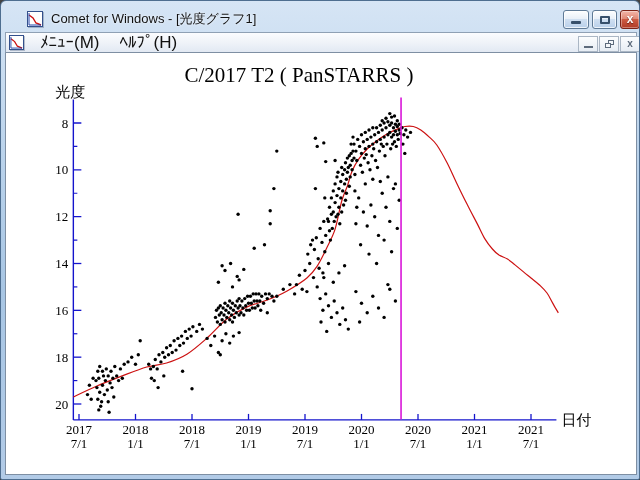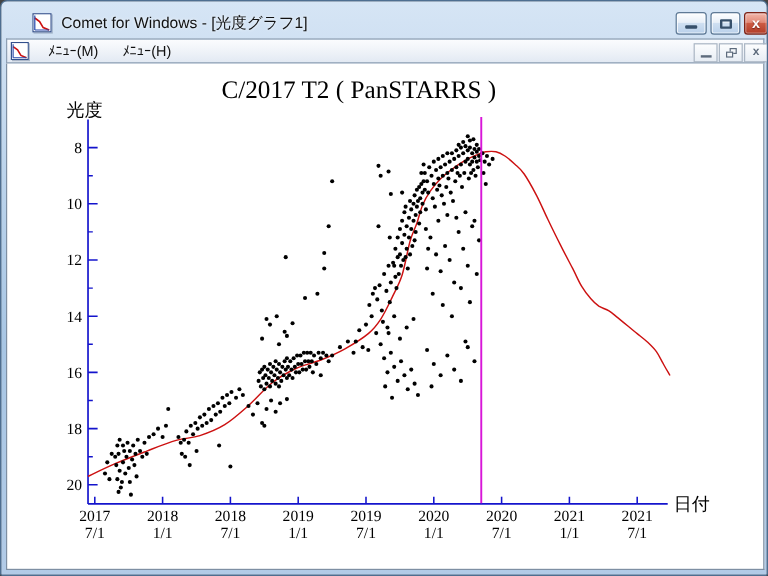--- a/index.html
+++ b/index.html
@@ -41,21 +41,21 @@
     color:#fff;font-size:12px;font-weight:bold;text-shadow:0 1px 1px rgba(90,20,10,.8);
   }
   
   #menubar{
     position:absolute;left:4px;top:31px;width:632px;height:21px;
     background:linear-gradient(180deg,#fbfcfe 0%,#eef2f8 55%,#e2e9f3 100%);
     border:1px solid #8fa0b4;border-bottom-color:#7e8fa3;
   }
   #menu-icon{left:3px;top:2px;width:15px;height:15px;}
   #menu-items{position:absolute;left:24px;top:0;height:100%;display:flex;align-items:center;}
-  .menu-item{padding:4px 10px;font-size:12px;color:#101010;white-space:nowrap;}
+  .menu-item{padding:4px 10px;font-size:17px;color:#101010;white-space:nowrap;}
   .mdi-btn{
     position:absolute;top:3px;width:20px;height:16px;
     background:linear-gradient(180deg,#fcfdfe,#e7edf4);
     border:1px solid #aab6c4;color:#5d6b7c;
   }
   #mdi-min{left:572px;}
   #mdi-restore{left:593px;}
   #mdi-close{left:614px;}
   .mdi-glyph-min{position:absolute;left:5px;bottom:3px;width:9px;height:2px;background:#5d6b7c;}
   .mdi-sq-back{position:absolute;left:8px;top:3px;width:6px;height:5px;border:1px solid #5d6b7c;}
@@ -98,21 +98,21 @@
     <div id="menu-icon" class="app-icon">
       <svg width="13" height="13" viewBox="0 0 14 14">
         <rect x="0" y="0" width="14" height="14" fill="#ffffff"></rect>
         <polyline points="1,3 5,6 8,11 13,13" fill="none" stroke="#cc1111" stroke-width="1.4"></polyline>
         <line x1="1" y1="1" x2="1" y2="13" stroke="#2244aa" stroke-width="1"></line>
         <line x1="1" y1="13" x2="13" y2="13" stroke="#2244aa" stroke-width="1"></line>
       </svg>
     </div>
     <div id="menu-items">
         <div class="menu-item">ﾒﾆｭｰ(M)</div>
-        <div class="menu-item">ﾒﾆｭｰ(H)</div>
+        <div class="menu-item">ﾍﾙﾌﾟ(H)</div>
       </div>
     <div id="mdi-min" class="mdi-btn">
       <div class="mdi-glyph-min"></div>
     </div>
     <div id="mdi-restore" class="mdi-btn">
       <div class="mdi-sq-back"></div>
       <div class="mdi-sq-front"></div>
     </div>
     <div id="mdi-close" class="mdi-btn">
       <div class="mdi-glyph-close">x</div>

